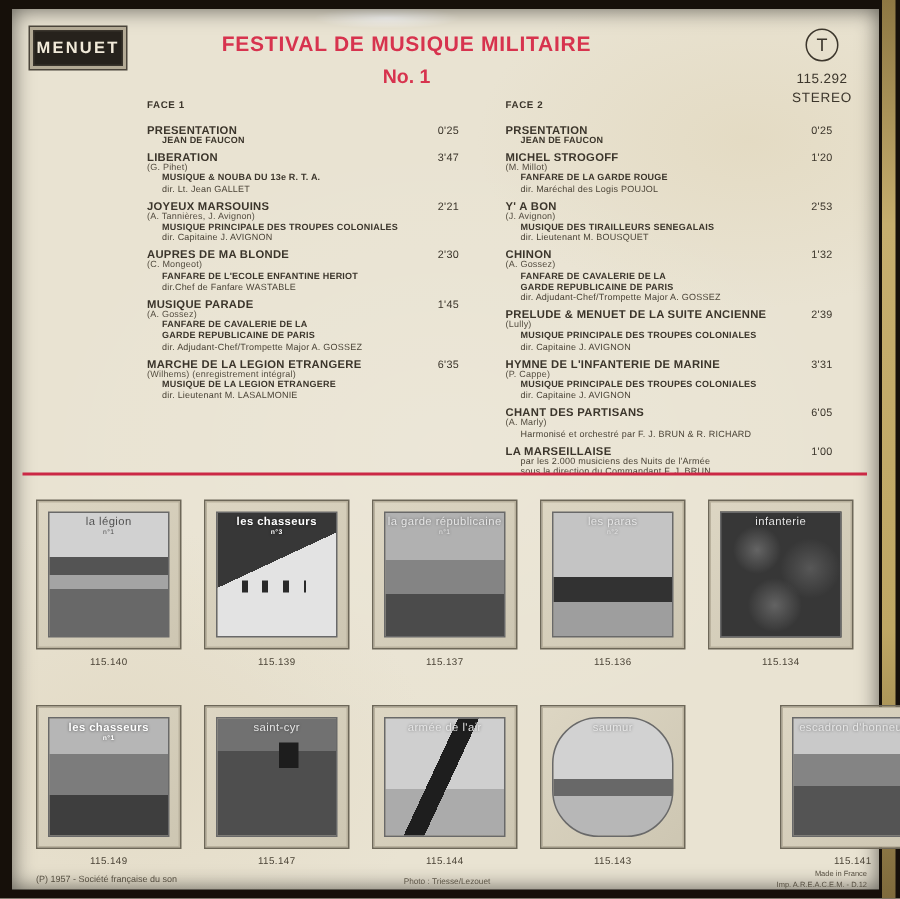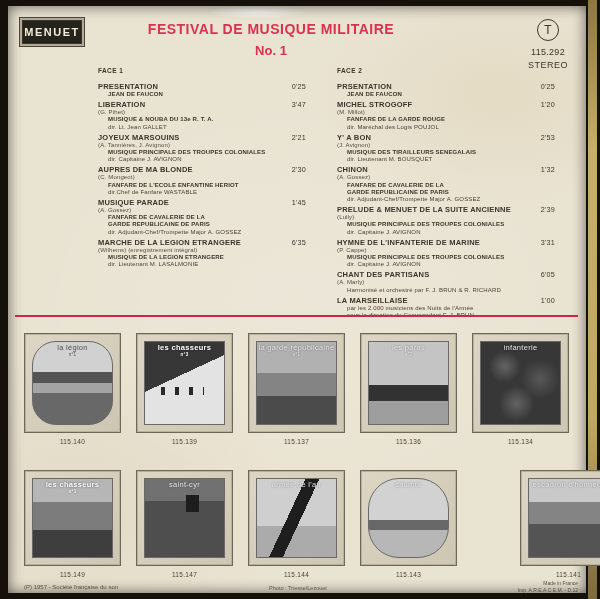--- a/index.html
+++ b/index.html
@@ -59,21 +59,21 @@
     filter:saturate(0);}
   .row2 .photo{height:78px;}
   .ph-title{position:absolute;top:2px;left:0;right:0;text-align:center;font-size:7.5px;
     letter-spacing:.3px;line-height:8px;}
   .ph-num{display:block;font-size:4.5px;line-height:5px;}
   .tone-dark .ph-title{color:#575146;}
   .tone-light .ph-title{color:#e9e6dc;text-shadow:0 0 2px rgba(0,0,0,.45);}
   .tone-bold .ph-title{color:#ffffff;font-weight:bold;text-shadow:0 0 2px rgba(0,0,0,.6);}
   .cat{font-size:6.5px;color:#4a4336;text-align:center;margin-top:5px;letter-spacing:.3px;}
   
-  .art-legion{background:linear-gradient(#d6d1c6 0 34%,#d6d1c6 34%,#564f44 36%,#564f44 52%,#9a examplewrong) ;border-radius:24px;}
+  .art-legion{background:linear-gradient(#d6d1c6 0 34%,#d6d1c6 34%,#564f44 36%,#564f44 52%,#9a examplewrong) ;}
   .art-legion{background:
     linear-gradient(180deg,#d6d1c6 0 36%,#5a5347 36% 50%,#aaa396 50% 62%,#6e675a 62% 100%);}
   .art-chasseurs-ski{background:
     linear-gradient(155deg,#3c362e 0 42%,#e6e3da 42% 100%);}
   .art-chasseurs-ski:after{content:"";position:absolute;left:20%;top:55%;width:55%;height:10%;
     background:repeating-linear-gradient(90deg,#2e2a24 0 4px,transparent 4px 14px);}
   .art-garde-republicaine{background:
     linear-gradient(180deg,#b7b1a4 0 38%,#8b8476 38% 66%,#514b40 66% 100%);}
   .art-paras{background:
     linear-gradient(180deg,#c9c4b8 0 52%,#37322a 52% 72%,#a59e90 72% 100%);}

